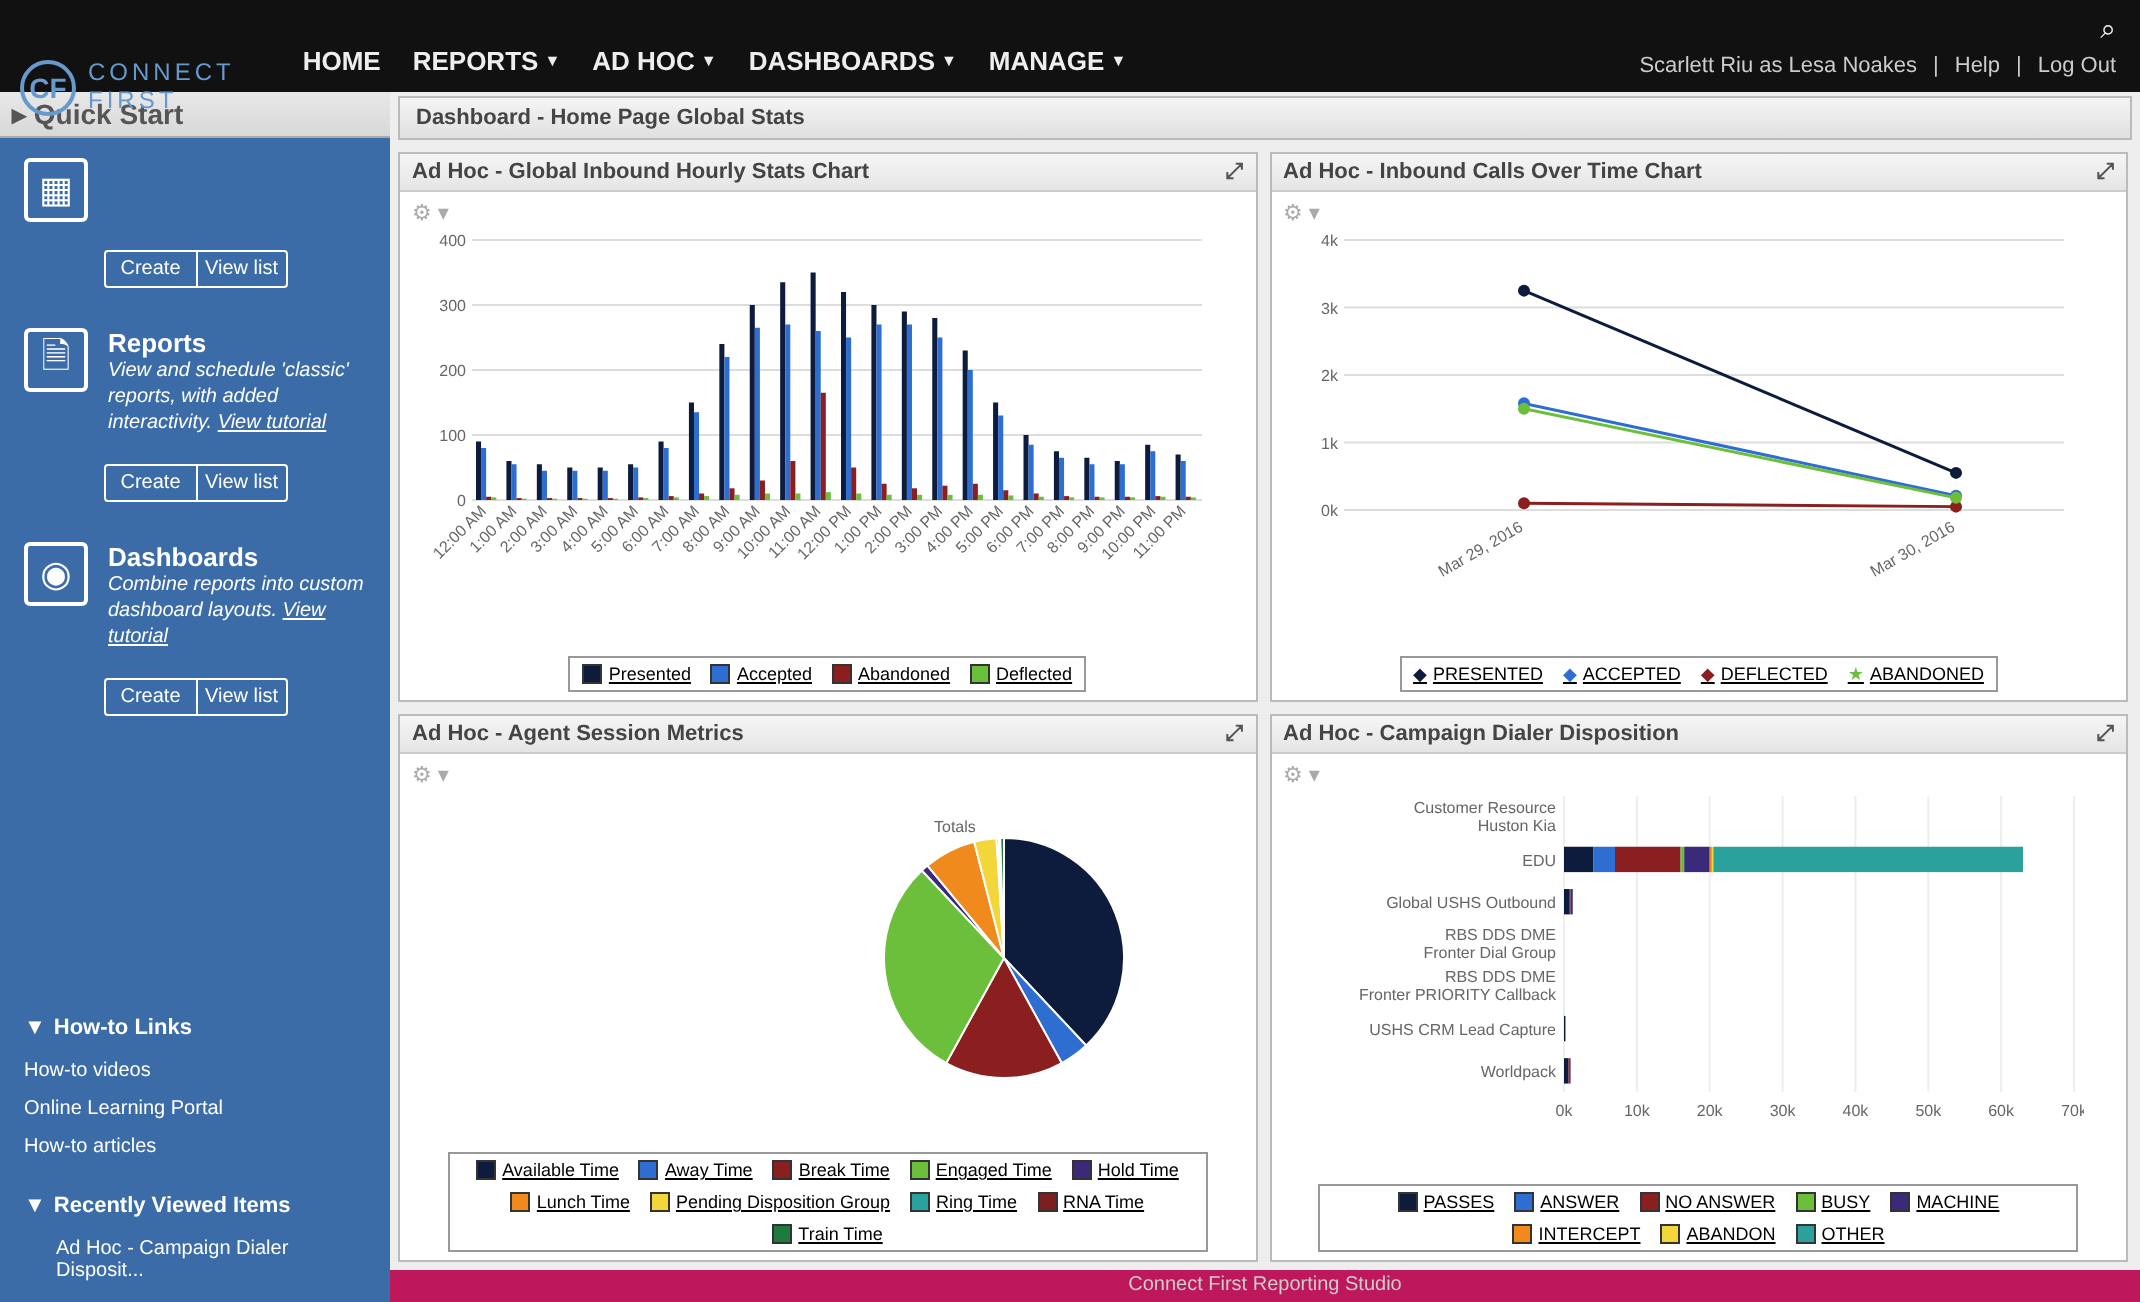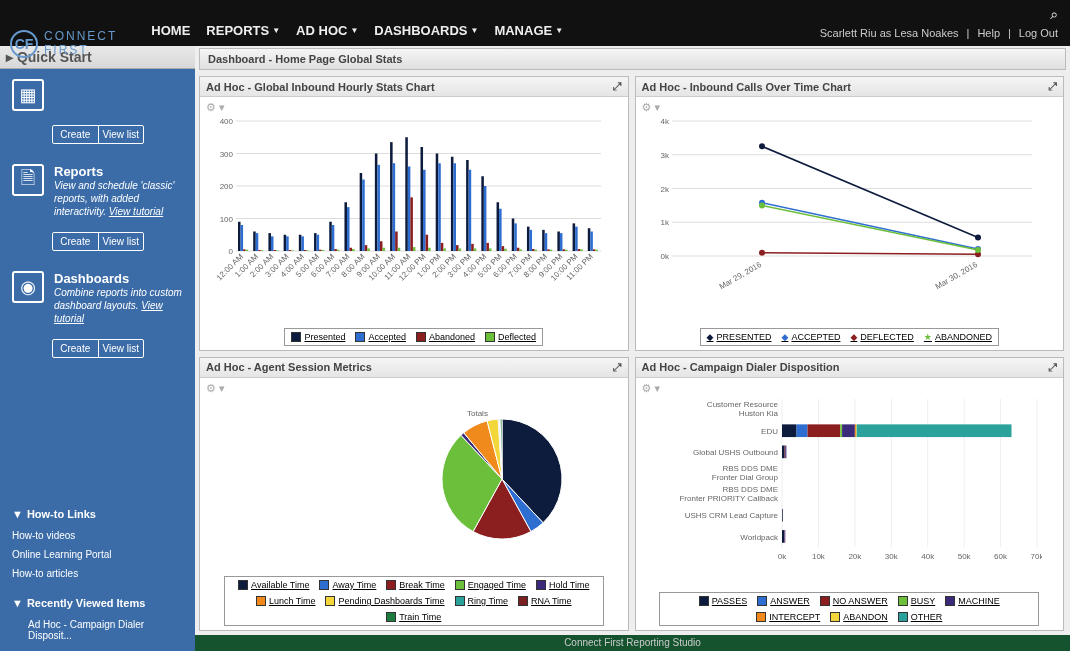--- a/index.html
+++ b/index.html
@@ -33,21 +33,21 @@
 .panels { flex:1; display:grid; grid-template-columns:1fr 1fr; grid-template-rows:1fr 1fr; gap:6px; padding:4px 6px 4px 4px; }
 .panel { background:#fff; border:1px solid #bbb; display:flex; flex-direction:column; overflow:hidden;}
 .panel-hdr { background:linear-gradient(#f5f5f5,#e5e5e5); border-bottom:1px solid #ccc; padding:3px 6px; font-size:11px; font-weight:bold; color:#444; display:flex; justify-content:space-between; align-items:center;}
 .panel-body { flex:1; position:relative; padding:4px 6px 2px 6px; display:flex; flex-direction:column;}
 .gear { color:#aaa; font-size:11px; cursor:pointer; margin-bottom:2px;}
 .expand { cursor:pointer; color:#555; font-size:11px;}
 .chart-area { flex:1; position:relative; }
 .legend { border:1px solid #999; margin:4px auto 2px auto; padding:3px 6px; font-size:9px; display:flex; flex-wrap:wrap; gap:6px 10px; justify-content:center;}
 .lg-item { display:flex; align-items:center; gap:3px;text-decoration:underline;}
 .lg-sw { width:10px; height:10px; border:1px solid #333;}
-.footer { background:#14532d; color:#ccc; text-align:center; font-size:10px; padding:2px 0; height:16px;}
+.footer { background:#be185d; color:#ccc; text-align:center; font-size:10px; padding:2px 0; height:16px;}
 svg text { font-family: Arial; }
 .axis-lbl { font-size:8px; fill:#666;}
 </style>
 </head>
 <body>
 
 <div class="header">
   <div class="logo">
     <div class="logo-cf">CF</div>
     <div class="logo-text">
@@ -395,21 +395,21 @@
             <span class="lg-item">
                 <span class="lg-sw" style="background:#3b2a7a"></span>
                 <span>Hold Time</span>
               </span>
             <span class="lg-item">
                 <span class="lg-sw" style="background:#f08a1d"></span>
                 <span>Lunch Time</span>
               </span>
             <span class="lg-item">
                 <span class="lg-sw" style="background:#f2d63a"></span>
-                <span>Pending Dashboards Time</span>
+                <span>Pending Disposition Group</span>
               </span>
             <span class="lg-item">
                 <span class="lg-sw" style="background:#2aa19a"></span>
                 <span>Ring Time</span>
               </span>
             <span class="lg-item">
                 <span class="lg-sw" style="background:#7a2020"></span>
                 <span>RNA Time</span>
               </span>
             <span class="lg-item">

